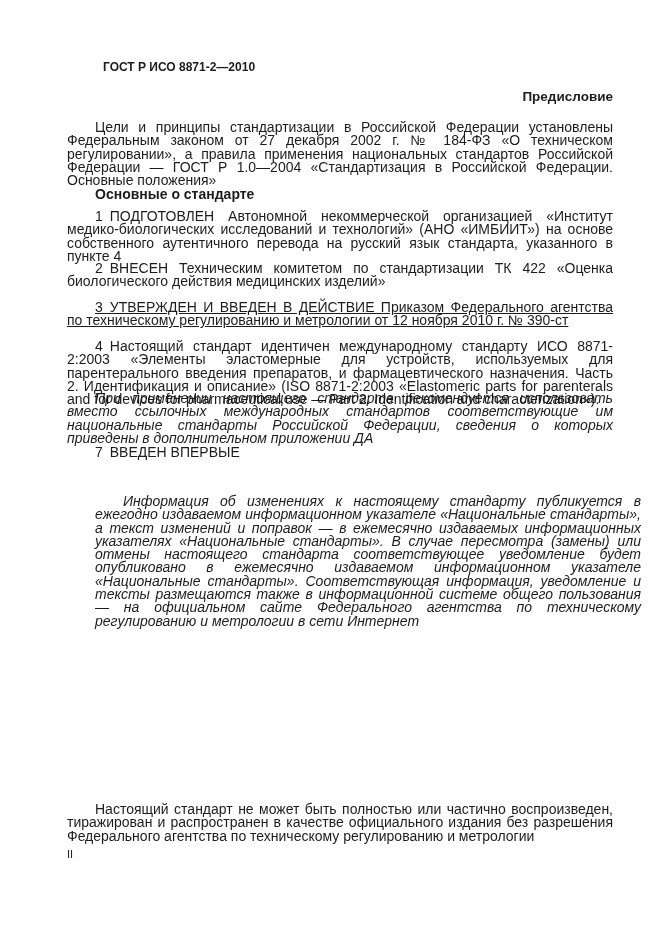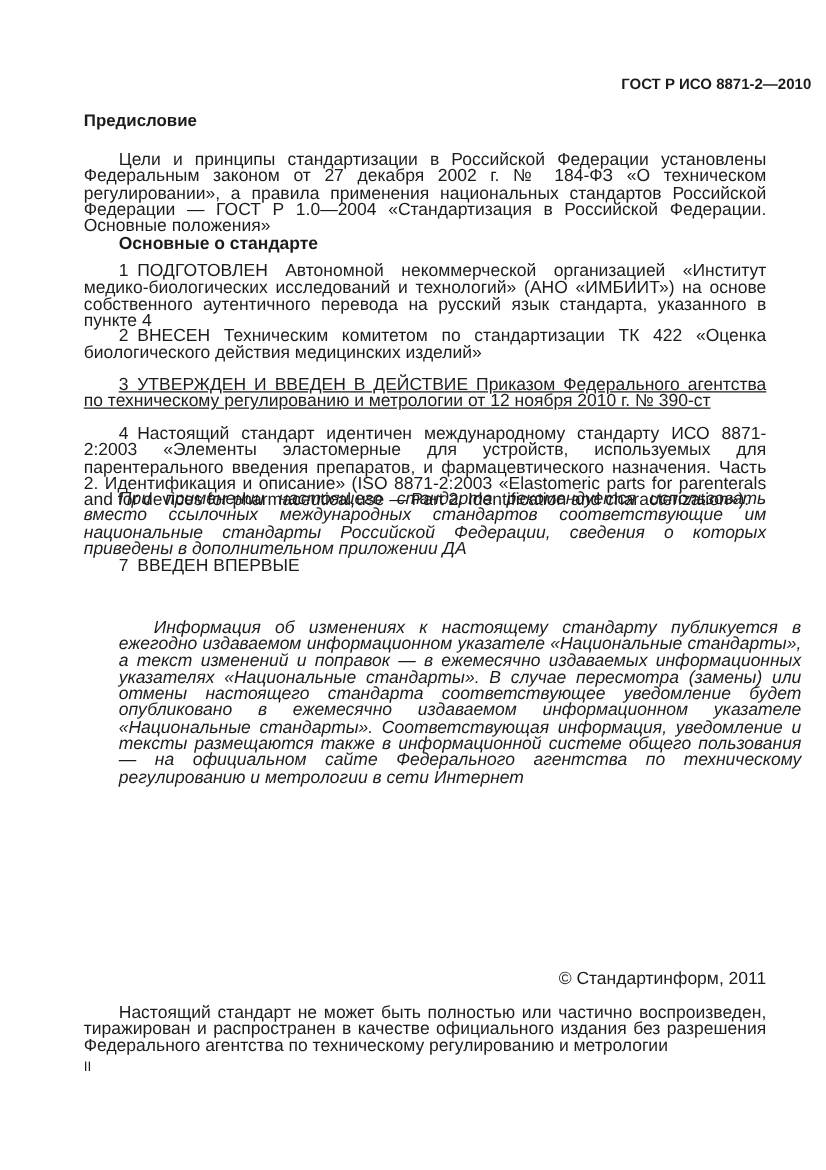--- a/index.html
+++ b/index.html
@@ -26,28 +26,28 @@
     color: #1c1c1c;
   }
   .para {
     text-align: justify;
     text-indent: 28px;
   }
   .doc-number {
     top: 61px;
     font-weight: bold;
     font-size: 12px;
-    text-align: right;
+    text-align: left;
     padding-left: 36px;
   }
   .page-title {
     top: 90px;
     font-weight: bold;
     font-size: 13.5px;
-    text-align: left;
+    text-align: right;
   }
   .intro        { top: 121px; }
   .section-head { top: 188px; font-weight: bold; text-indent: 28px; }
   .item1  { top: 210px; }
   .item2  { top: 262px; }
   .item3  { top: 301px; text-decoration: underline; }
   .item4a { top: 340px; }
   .item4b { top: 392px; font-style: italic; }
   .item5  { top: 446px; }
   .note {
@@ -85,19 +85,18 @@
   <p class="blk para item3">3 УТВЕРЖДЕН И ВВЕДЕН В ДЕЙСТВИЕ Приказом Федерального агентства по техническому регулированию и метрологии от 12 ноября 2010 г. № 390-ст</p>
 
   <p class="blk para item4a">4 Настоящий стандарт идентичен международному стандарту ИСО 8871-2:2003 «Элементы эластомерные для устройств, используемых для парентерального введения препаратов, и фармацевтического назначения. Часть 2. Идентификация и описание» (ISO 8871-2:2003 «Elastomeric parts for parenterals and for devices for pharmaceutical use — Part 2: Identification and characterization»).</p>
 
   <p class="blk para item4b">При применении настоящего стандарта рекомендуется использовать вместо ссылочных международных стандартов соответствующие им национальные стандарты Российской Федерации, сведения о которых приведены в дополнительном приложении ДА</p>
 
   <p class="blk para item5">7 ВВЕДЕН ВПЕРВЫЕ</p>
 
   <p class="blk para note">Информация об изменениях к настоящему стандарту публикуется в ежегодно издаваемом информационном указателе «Национальные стандарты», а текст изменений и поправок — в ежемесячно издаваемых информационных указателях «Национальные стандарты». В случае пересмотра (замены) или отмены настоящего стандарта соответствующее уведомление будет опубликовано в ежемесячно издаваемом информационном указателе «Национальные стандарты». Соответствующая информация, уведомление и тексты размещаются также в информационной системе общего пользования — на официальном сайте Федерального агентства по техническому регулированию и метрологии в сети Интернет</p>
 
-  <p class="blk copyright">© Стандартинформ, 2011</p>
 
   <p class="blk page-number">II</p>
 
   <p class="blk para restriction">Настоящий стандарт не может быть полностью или частично воспроизведен, тиражирован и распространен в качестве официального издания без разрешения Федерального агентства по техническому регулированию и метрологии</p>
 
 </div>
 
 </body></html>

